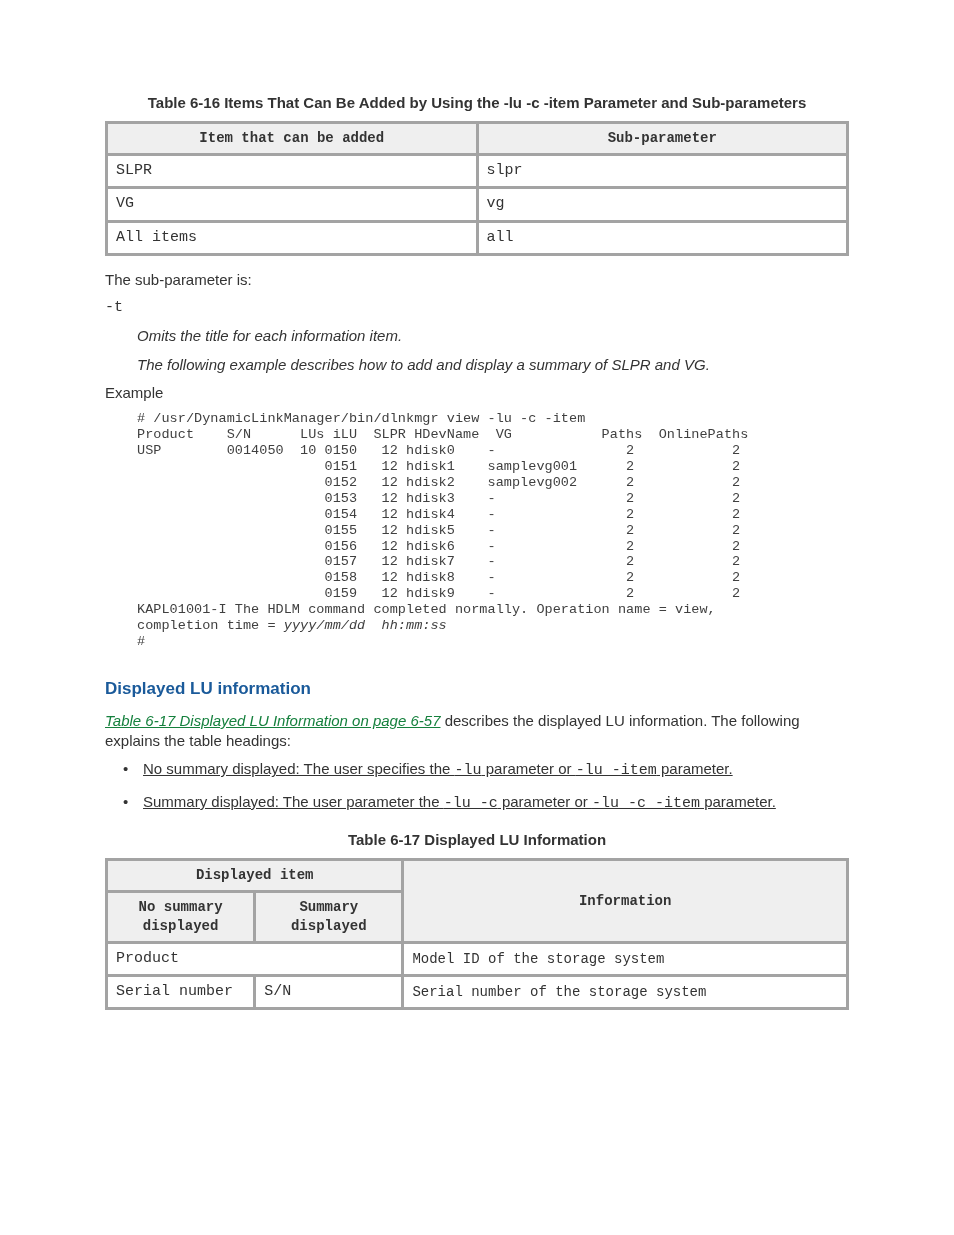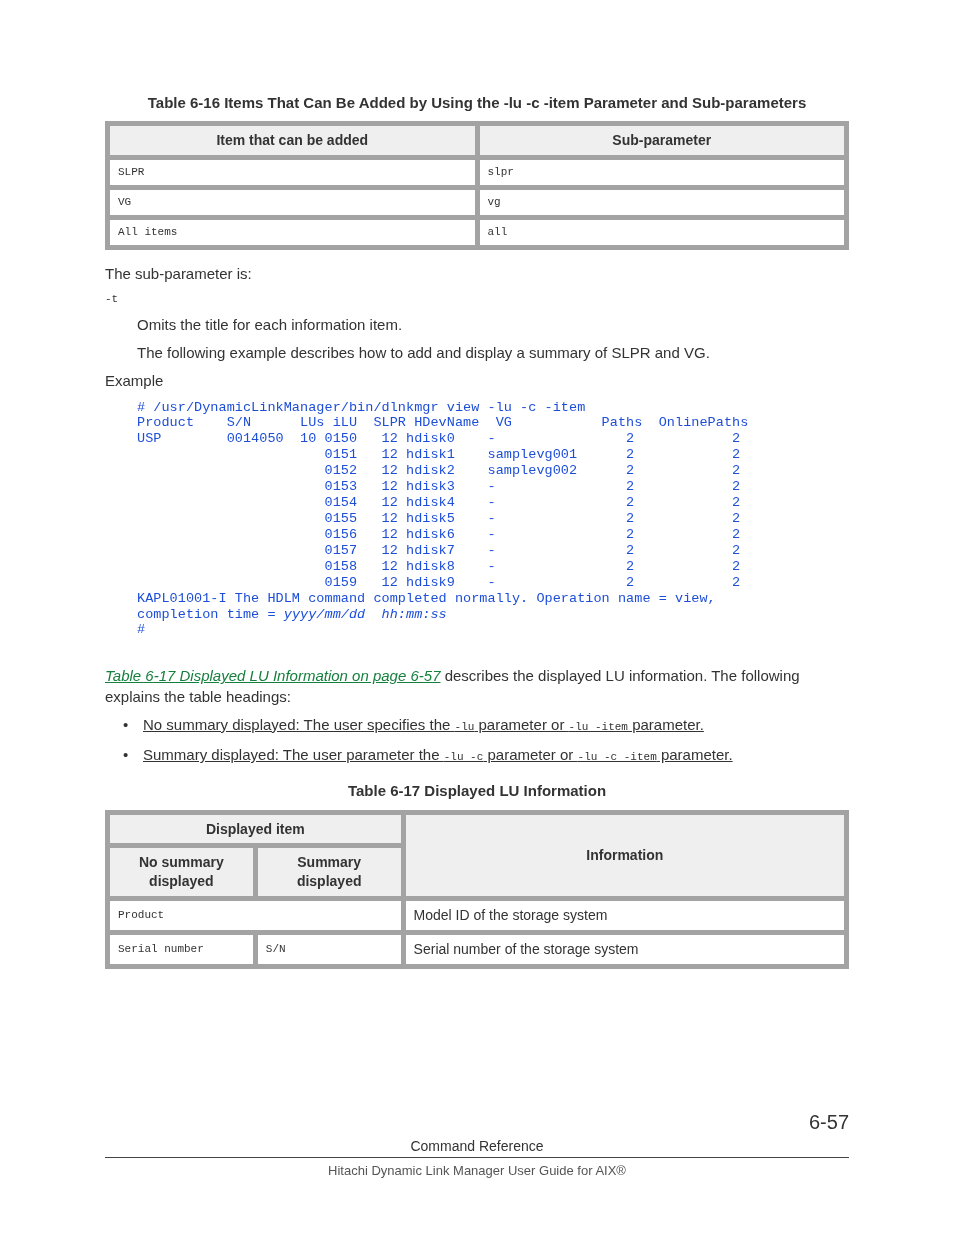--- a/index.html
+++ b/index.html
@@ -26,45 +26,46 @@
     margin: 8px 0 8px 0;
   }
   table.boxed {
     border-collapse: collapse;
     width: 100%;
     margin-bottom: 14px;
     font-size: 14px;
   }
   table.boxed th,
   table.boxed td {
-    border: 5px solid #a3a3a3;
+    border: 3px solid #a3a3a3;
     padding: 5px 8px;
     text-align: left;
     vertical-align: middle;
+    font-family: Liberation Mono, monospace;
   }
   table.boxed th {
     background: #efefef;
     font-weight: bold;
     text-align: center;
   }
   .mono {
     font-family: "Courier New", Courier, monospace;
-    font-size: 11px;
+    font-size: 15px;
   }
   .para {
     margin: 4px 0 8px 0;
   }
-  .ind1 { margin-left: 32px; }
+  .ind1 { margin-left: 32px; font-style: italic; }
   .ind0 { margin-left: 0; }
   .codeblock {
     font-family: "Courier New", Courier, monospace;
     font-size: 13.5px;
     white-space: pre;
     line-height: 1.18;
-    color: #1d4ed8;
+    color: #404040;
     margin-left: 32px;
     margin-bottom: 28px;
     letter-spacing: 0.05px;
   }
   .codeblock .italic { font-style: italic; }
   h3.sec {
     color: #1a5a9a;
     font-size: 17px;
     font-weight: bold;
     margin: 14px 0 10px 0;
@@ -165,20 +166,21 @@
 <span>                       0154   12 hdisk4    -                2            2</span>
 <span>                       0155   12 hdisk5    -                2            2</span>
 <span>                       0156   12 hdisk6    -                2            2</span>
 <span>                       0157   12 hdisk7    -                2            2</span>
 <span>                       0158   12 hdisk8    -                2            2</span>
 <span>                       0159   12 hdisk9    -                2            2</span>
 <span>KAPL01001-I The HDLM command completed normally. Operation name = view,</span>
 <span>completion time = </span><span class="italic">yyyy/mm/dd  hh:mm:ss</span>
 <span>#</span></div>
 
+  <h3 class="sec">Displayed LU information</h3>
 
   <div class="para">
     <a class="xref" href="#">Table 6-17 Displayed LU Information on page 6-57</a><span> describes the displayed LU information. The following explains the table headings:</span>
   </div>
 
   <ul class="bullets">
     <li>
       <span>No summary displayed: The user specifies the </span><span class="mono">-lu</span><span> parameter or </span><span class="mono">-lu -item</span><span> parameter.</span>
     </li>
     <li>
@@ -205,20 +207,14 @@
         <td>Model ID of the storage system</td>
       </tr>
       <tr>
         <td class="mono">Serial number</td>
         <td class="mono">S/N</td>
         <td>Serial number of the storage system</td>
       </tr>
     </tbody>
   </table>
 
-  <div class="footer">
-    <div class="pageno">6-57</div>
-    <div class="cmdref">Command Reference</div>
-    <div class="line"></div>
-    <div class="book">Hitachi Dynamic Link Manager User Guide for AIX®</div>
-  </div>
 
 </div>
 
 </body></html>

